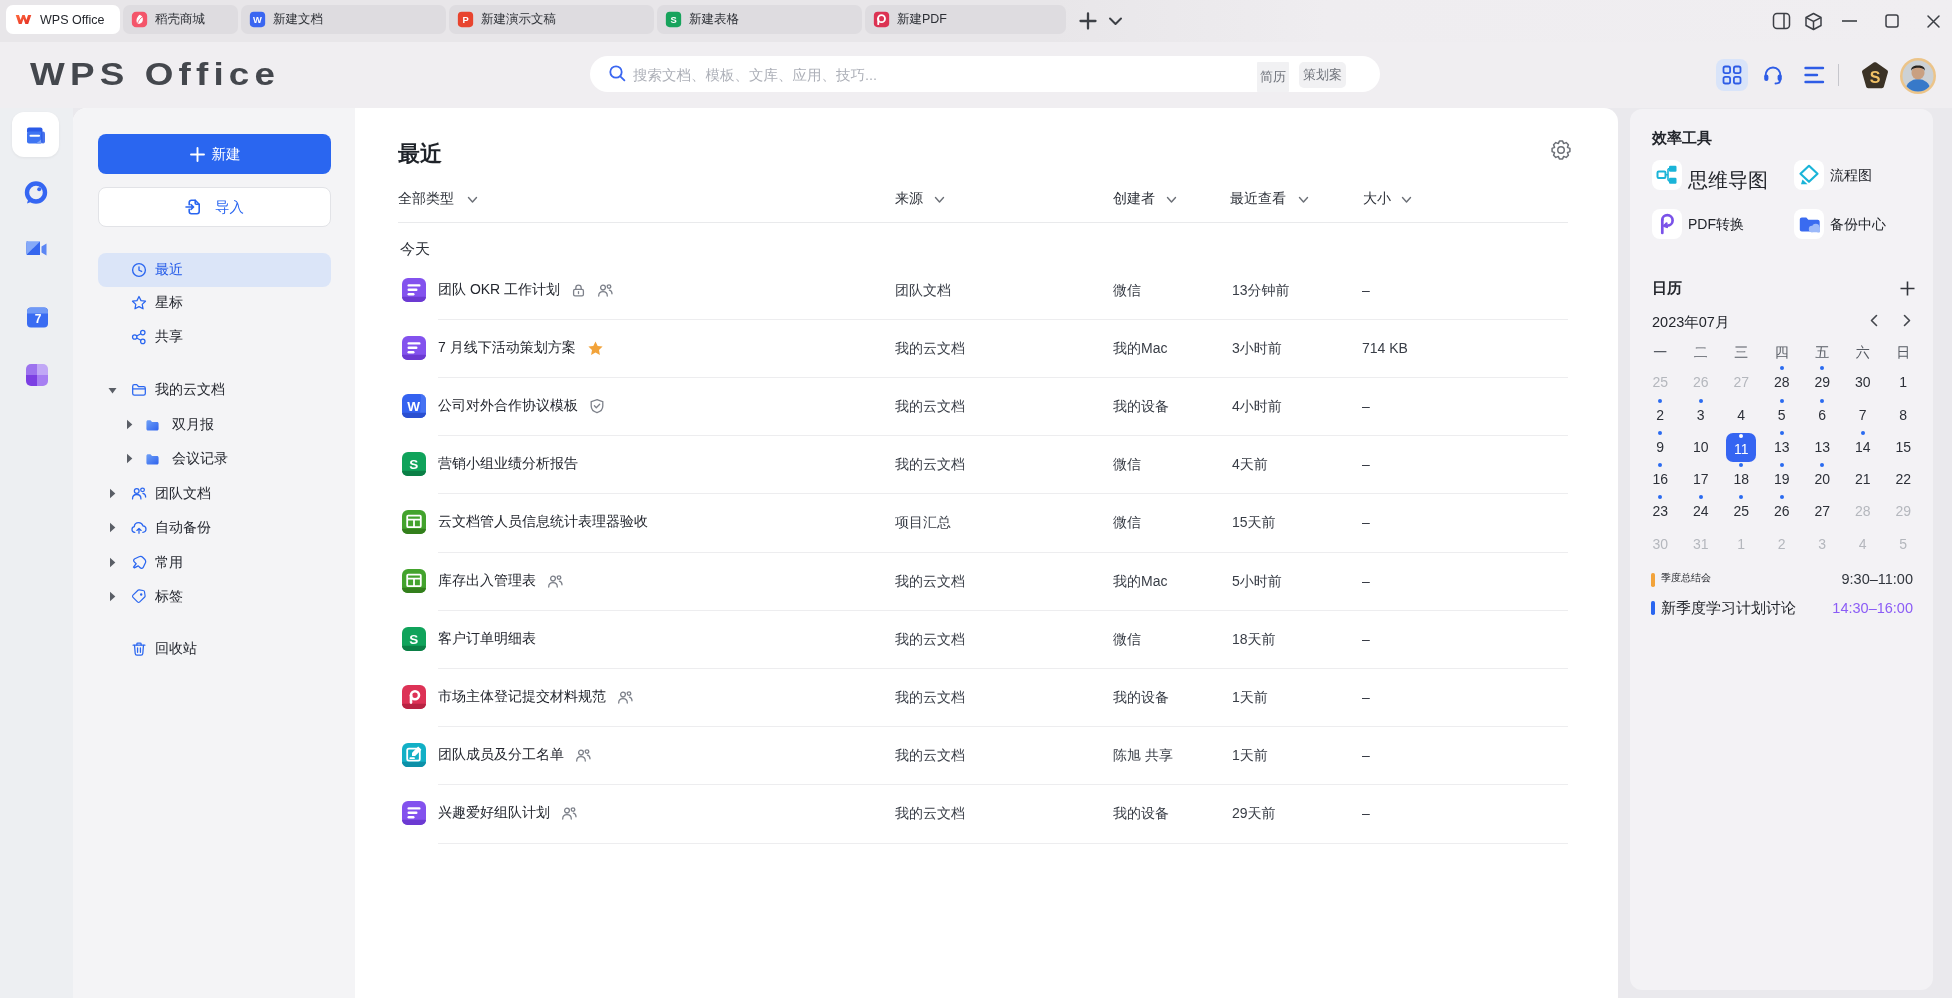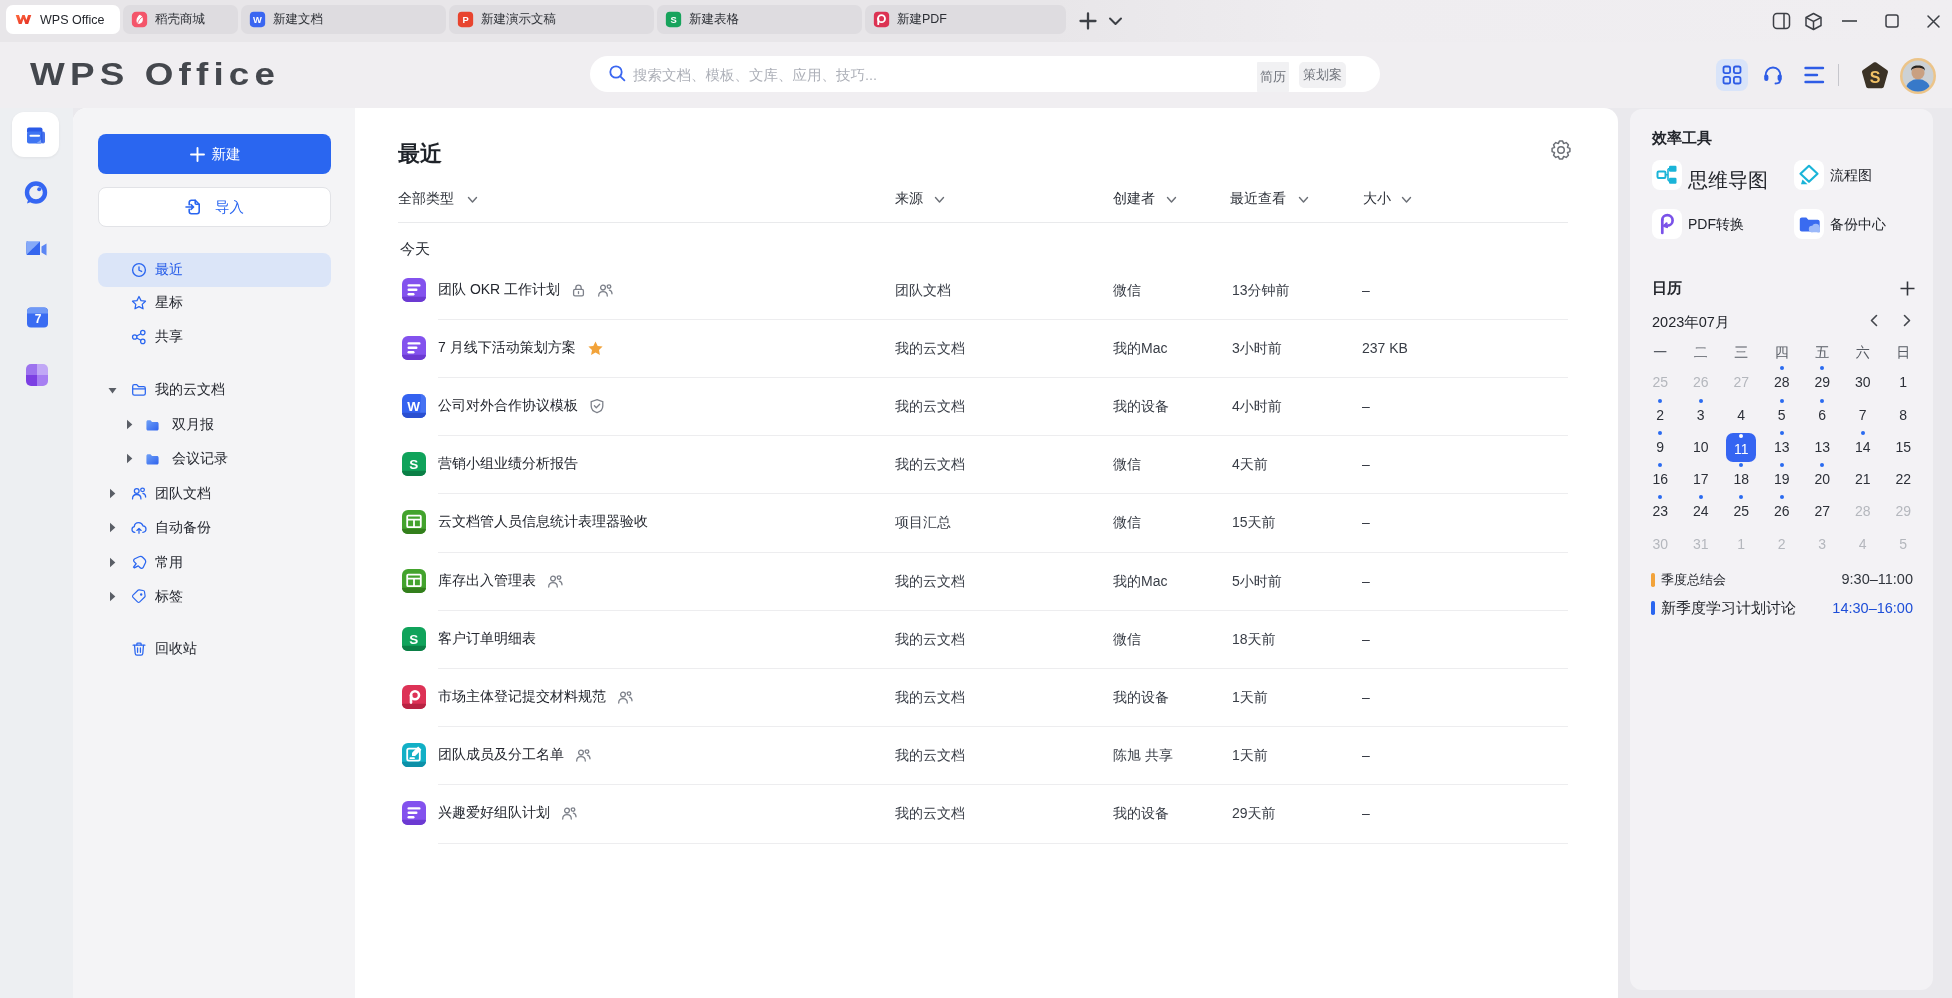--- a/index.html
+++ b/index.html
@@ -420,21 +420,21 @@
     <rect x="5.5" y="6.2" width="13" height="2.4" rx="1.2" fill="#fff"></rect>
     <rect x="5.5" y="10.6" width="10" height="2.4" rx="1.2" fill="#fff"></rect>
     <rect x="5.5" y="15" width="7" height="2.4" rx="1.2" fill="#fff"></rect>
   </svg>
 <div class="rname" style="top:337px;height:22px">7 月线下活动策划方案<svg style="margin-left:11px" width="17" height="17" viewBox="0 0 17 17">
       <path d="M8.5 1.4 L10.7 5.9 L15.6 6.6 L12 10 L12.9 14.9 L8.5 12.5 L4.1 14.9 L5 10 L1.4 6.6 L6.3 5.9 Z" fill="#f2a33a"></path>
     </svg></div>
 <div class="cell" style="left:895px;top:340px">我的云文档</div>
 <div class="cell" style="left:1113px;top:340px">我的Mac</div>
 <div class="cell" style="left:1232px;top:340px">3小时前</div>
-<div class="cell" style="left:1362px;top:340px">237 KB</div>
+<div class="cell" style="left:1362px;top:340px">714 KB</div>
 <div class="divl" style="top:377px"></div>
 <svg class="abs" style="left:402px;top:394px" width="24" height="24" viewBox="0 0 24 24">
     <rect width="24" height="24" rx="6" fill="#3462f0"></rect>
     <path d="M19 0 A 5 6 0 0 1 24 6 V18 A6 6 0 0 1 18 24 Z" fill="#4d79f3" opacity="0.7"></path>
     <path d="M0 18.8 H24 C24 21.8 21.4 24 18.4 24 H5.6 C2.6 24 0 21.8 0 18.8 Z" fill="#2a4fd0"></path>
     <text x="11.7" y="17" font-size="13.5" font-weight="bold" fill="#fff" text-anchor="middle" font-family="Liberation Sans">W</text>
   </svg>
 <div class="rname" style="top:395px;height:22px">公司对外合作协议模板<svg style="margin-left:11px" width="16" height="16" viewBox="0 0 16 16">
       <g fill="none" stroke="#7d818a" stroke-width="1.3">
         <path d="M8 1.6 L13.8 3.7 V8 C13.8 11.3 11.5 13.6 8 14.7 C4.5 13.6 2.2 11.3 2.2 8 V3.7 Z"></path>
@@ -671,17 +671,17 @@
 <div class="abs cald out" style="left:1842.2px;top:503.2px">28</div>
 <div class="abs cald out" style="left:1882.7px;top:503.2px">29</div>
 <div class="abs cald out" style="left:1639.7px;top:535.5px">30</div>
 <div class="abs cald out" style="left:1680.2px;top:535.5px">31</div>
 <div class="abs cald out" style="left:1720.7px;top:535.5px">1</div>
 <div class="abs cald out" style="left:1761.2px;top:535.5px">2</div>
 <div class="abs cald out" style="left:1801.7px;top:535.5px">3</div>
 <div class="abs cald out" style="left:1842.2px;top:535.5px">4</div>
 <div class="abs cald out" style="left:1882.7px;top:535.5px">5</div>
 <div class="abs" style="left:1651px;top:573px;width:3.5px;height:14px;border-radius:1.75px;background:#f2a33a"></div>
-<div class="abs" style="left:1661px;top:571px;font-size:13px;color:#22252b">季度总结会</div>
+<div class="abs" style="left:1661px;top:571px;font-size:10px;color:#22252b">季度总结会</div>
 <div class="abs" style="left:1793px;top:571px;width:120px;font-size:14.5px;color:#30353d;text-align:right">9:30–11:00</div>
 <div class="abs" style="left:1651px;top:600.5px;width:3.5px;height:14px;border-radius:1.75px;background:#2a66f0"></div>
 <div class="abs" style="left:1661px;top:599px;font-size:15px;color:#22252b">新季度学习计划讨论</div>
-<div class="abs" style="left:1783px;top:599.5px;width:130px;font-size:14.5px;color:#1d4ed8;text-align:right">14:30–16:00</div>
+<div class="abs" style="left:1783px;top:599.5px;width:130px;font-size:14.5px;color:#8b5cf6;text-align:right">14:30–16:00</div>
 
 </body></html>

